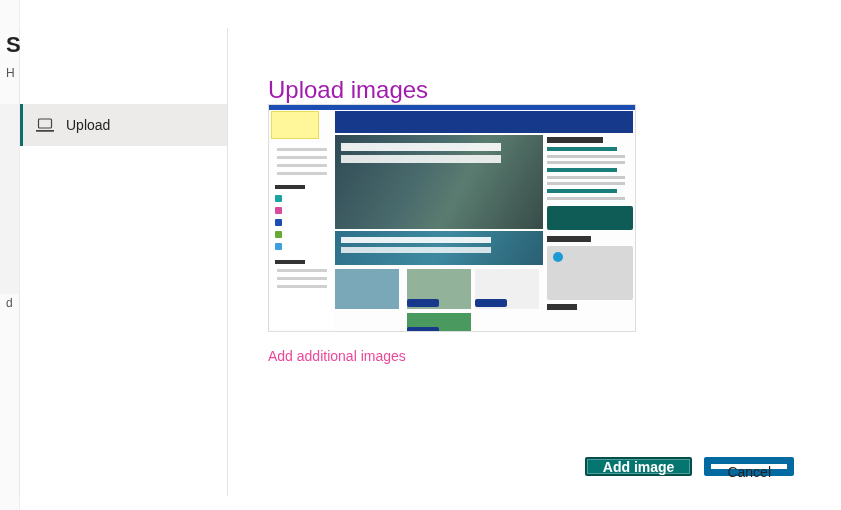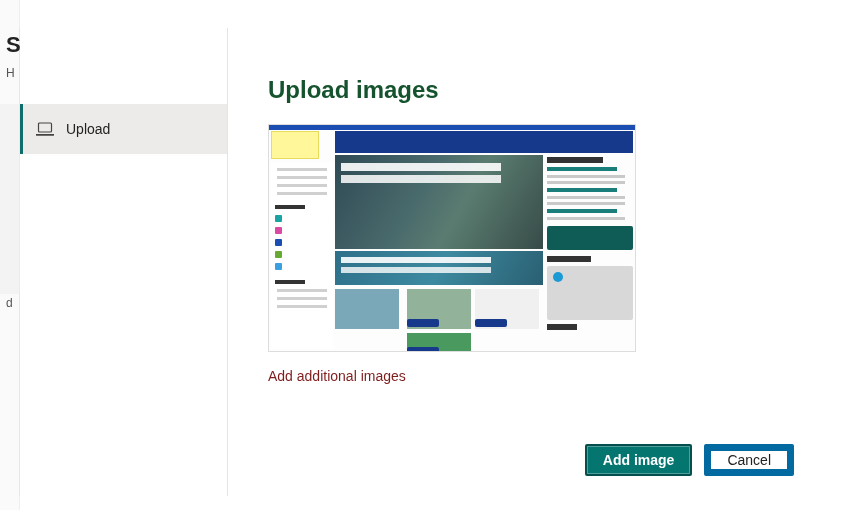--- a/index.html
+++ b/index.html
@@ -54,21 +54,21 @@
       box-shadow: -1px 0 0 rgba(0,0,0,0.03);
     }
     .sidebar {
       width: 208px;
       border-right: 1px solid #e4e4e4;
       padding-top: 76px;
     }
     .side-item {
       display: flex;
       align-items: center;
-      height: 50px;
+      height: 42px;
       padding: 0 16px;
       font-size: 14px;
       color: #222;
       cursor: pointer;
       gap: 12px;
       text-align: right;
     }
     .side-item.active {
       background: #edebe9;
       border-left: 3px solid #0f6e6a;
@@ -86,23 +86,22 @@
       display: flex;
       flex-direction: column;
       position: relative;
     }
     .main-content {
       padding: 48px 40px 0 40px;
       flex: 1;
     }
     .title {
       font-size: 24px;
-      font-weight: 700;
-      color: #14532d;
-      margin-bottom: 20px;
+      font-weight: 400;
+      color: #a21caf;
     }
     .thumb-wrap {
       width: 368px;
       height: 228px;
       border: 1px solid #ddd;
       background: #fff;
       overflow: hidden;
       position: relative;
     }
     
@@ -169,33 +168,33 @@
     .thumb .rside .rh{height:6px;background:#333;width:56px;margin:2px 0 4px;}
     .thumb .rside .bl{height:4px;background:#1a7f7a;width:70px;margin:4px 0;}
     .thumb .rside .gl{height:3px;background:#c9c9c9;width:78px;margin:3px 0;}
     .thumb .rside .card{height:24px;background:#0f5b56;margin:6px 0;border-radius:2px;}
     .thumb .rside .vid{height:54px;background:#d8d8d8;margin:4px 0;position:relative;border-radius:2px;}
     .thumb .rside .vid::before{content:"";position:absolute;left:6px;top:6px;width:10px;height:10px;border-radius:50%;background:#1b9ad6;}
 
     .add-link {
       display: inline-block;
       margin-top: 16px;
-      color: #7f1d1d;
+      color: #ec4899;
       font-size: 14px;
       cursor: pointer;
     }
 
     .footer {
       display: flex;
       justify-content: flex-end;
       gap: 12px;
       padding: 14px 26px 20px;
     }
     .btn {
-      height: 32px;
+      height: 19px;
       min-width: 84px;
       padding: 0 16px;
       font-size: 14px;
       border-radius: 2px;
       cursor: pointer;
       font-family: inherit;
     }
     .btn-primary {
       background: #057570;
       color: #fff;

